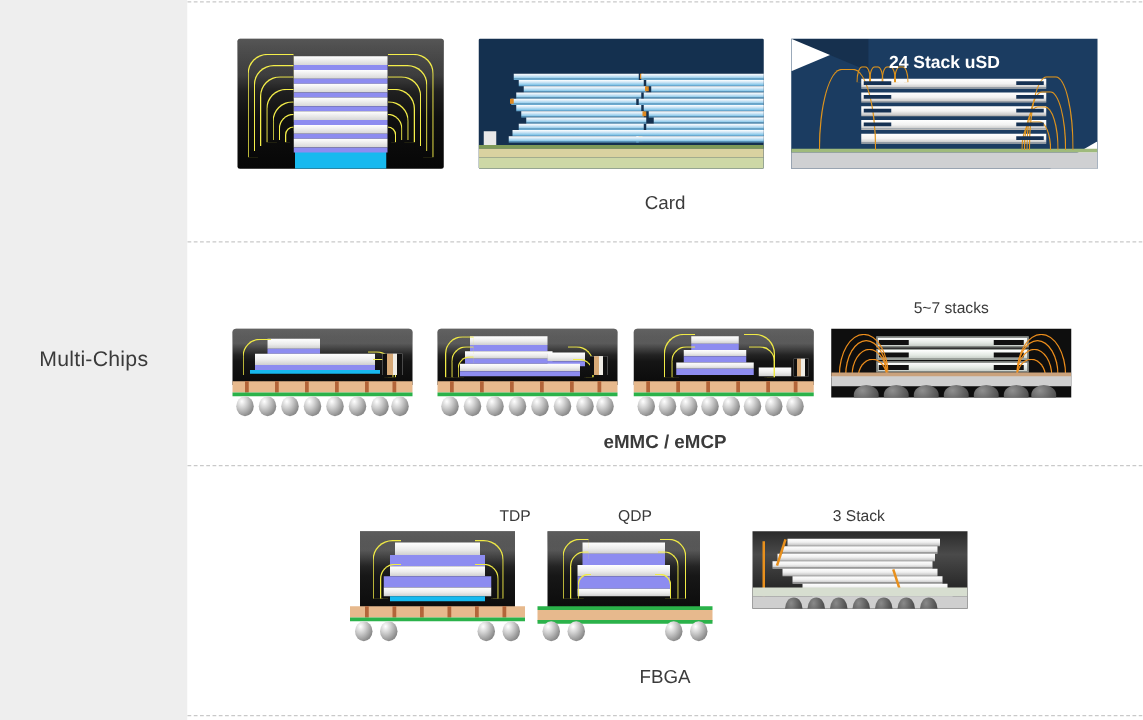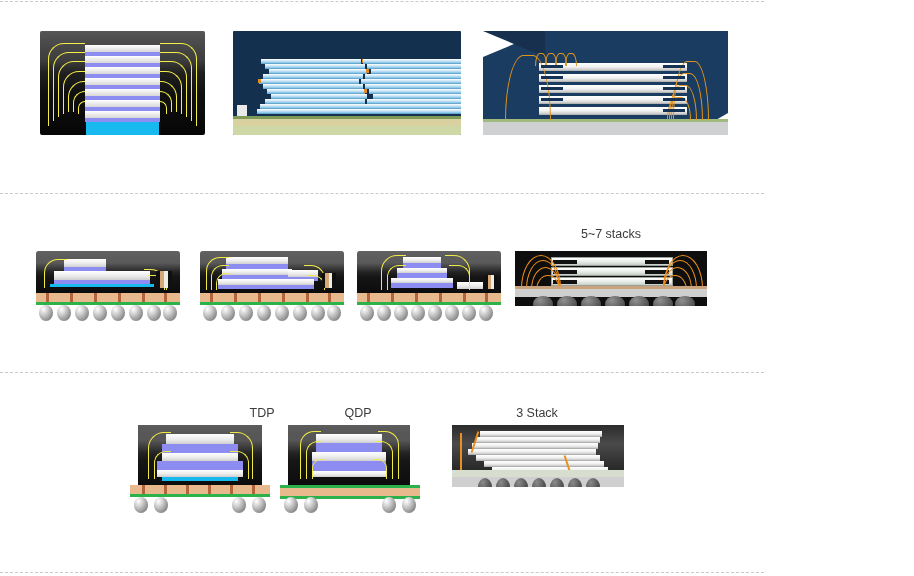--- a/index.html
+++ b/index.html
@@ -31,21 +31,21 @@
     position:absolute;left:0;right:0;height:0;
     border-top:1px dashed #c9c9c9;
   }
   .hdiv.d0{top:1px;}
   .hdiv.d1{top:193px;}
   .hdiv.d2{top:372px;}
   .hdiv.d3{top:572px;}
 
   .row{position:absolute;left:0;right:0;}
   .row.r1{top:2px;height:191px;}
-  .row.r2{top:194px;height:178px;}
+  .row.r2{top:206px;height:178px;}
   .row.r3{top:373px;height:199px;}
 
   .row-caption{
     position:absolute;left:0;right:0;text-align:center;
     font-size:15px;color:#3b3b3b;
   }
   .row-caption.bold{font-weight:bold;}
 
   .mini-label{
     position:absolute;text-align:center;font-size:12.5px;color:#3b3b3b;
@@ -203,20 +203,23 @@
   .s16 .dball{
     position:absolute;width:14px;height:18px;border-radius:50% 50% 48% 48%;
     background:radial-gradient(ellipse at 35% 25%,#8a8a8a 0%,#5a5a5a 50%,#333 100%);
   }
 </style>
 </head>
 <body>
 
 <div class="page">
 
+  <div class="cat-col">
+    <div class="cat-label">Multi-Chips</div>
+  </div>
 
   <div class="content">
 
     <div class="hdiv d0"></div>
     <div class="hdiv d1"></div>
     <div class="hdiv d2"></div>
     <div class="hdiv d3"></div>
 
     <div class="row r1">
 
@@ -298,20 +301,21 @@
           <i class="s1"></i>
             <i class="s2"></i>
             <i class="s3"></i>
         </div>
       </div>
 
       <div class="fig usd24" style="left:483px;top:29px;width:245px;height:104px;">
         <div class="nw"></div>
         <div class="nwd"></div>
         <div class="se"></div>
+        <div class="title">24 Stack uSD</div>
 
         <div class="lay" style="left:56px;top:32px;width:148px;"></div>
         <div class="lay" style="left:56px;top:43px;width:148px;"></div>
         <div class="lay" style="left:56px;top:54px;width:148px;"></div>
         <div class="lay" style="left:56px;top:65px;width:148px;"></div>
         <div class="lay" style="left:56px;top:76px;width:148px;"></div>
 
         <div class="pad" style="left:58px;top:34px;width:22px;"></div>
         <div class="pad" style="left:58px;top:45px;width:22px;"></div>
         <div class="pad" style="left:58px;top:56px;width:22px;"></div>
@@ -330,20 +334,21 @@
 
         <div class="bw" style="left:190px;top:30px;width:34px;height:58px;"></div>
         <div class="bw" style="left:188px;top:42px;width:30px;height:46px;"></div>
         <div class="bw" style="left:186px;top:54px;width:26px;height:34px;"></div>
         <div class="bw" style="left:184px;top:66px;width:22px;height:22px;"></div>
 
         <div class="base b1"></div>
         <div class="base b2"></div>
       </div>
 
+      <div class="row-caption" style="top:152px;">Card</div>
     </div>
 
     <div class="row r2">
 
       <div class="fig emmc" style="left:36px;top:57px;width:144px;height:45px;">
         <div class="mold"></div>
         <div class="die-w" style="left:28px;top:8px;width:42px;height:8px;"></div>
         <div class="die-p" style="left:28px;top:16px;width:42px;height:4px;"></div>
         <div class="die-w" style="left:18px;top:20px;width:96px;height:9px;"></div>
         <div class="die-p" style="left:18px;top:29px;width:96px;height:4px;"></div>
@@ -477,20 +482,21 @@
           <div class="sb2"></div>
         <div class="gball" style="left:18px;bottom:-6px;"></div>
         <div class="gball" style="left:42px;bottom:-6px;"></div>
         <div class="gball" style="left:66px;bottom:-6px;"></div>
         <div class="gball" style="left:90px;bottom:-6px;"></div>
         <div class="gball" style="left:114px;bottom:-6px;"></div>
         <div class="gball" style="left:138px;bottom:-6px;"></div>
         <div class="gball" style="left:160px;bottom:-6px;"></div>
       </div>
 
+      <div class="row-caption bold" style="top:139px;">eMMC / eMCP</div>
     </div>
 
     <div class="row r3">
 
       <div class="mini-label" style="left:202px;top:33px;width:120px;">TDP</div>
       <div class="mini-label" style="left:298px;top:33px;width:120px;">QDP</div>
       <div class="mini-label" style="left:477px;top:33px;width:120px;">3 Stack</div>
 
       <div class="fig fbga" style="left:138px;top:52px;width:124px;height:63px;">
         <div class="mold"></div>
@@ -565,16 +571,17 @@
         <div class="base2" style="bottom:0;"></div>
         <div class="dball" style="left:26px;bottom:-9px;"></div>
         <div class="dball" style="left:44px;bottom:-9px;"></div>
         <div class="dball" style="left:62px;bottom:-9px;"></div>
         <div class="dball" style="left:80px;bottom:-9px;"></div>
         <div class="dball" style="left:98px;bottom:-9px;"></div>
         <div class="dball" style="left:116px;bottom:-9px;"></div>
         <div class="dball" style="left:134px;bottom:-9px;"></div>
       </div>
 
+      <div class="row-caption" style="top:160px;">FBGA</div>
     </div>
 
   </div>
 </div>
 
 </body></html>

